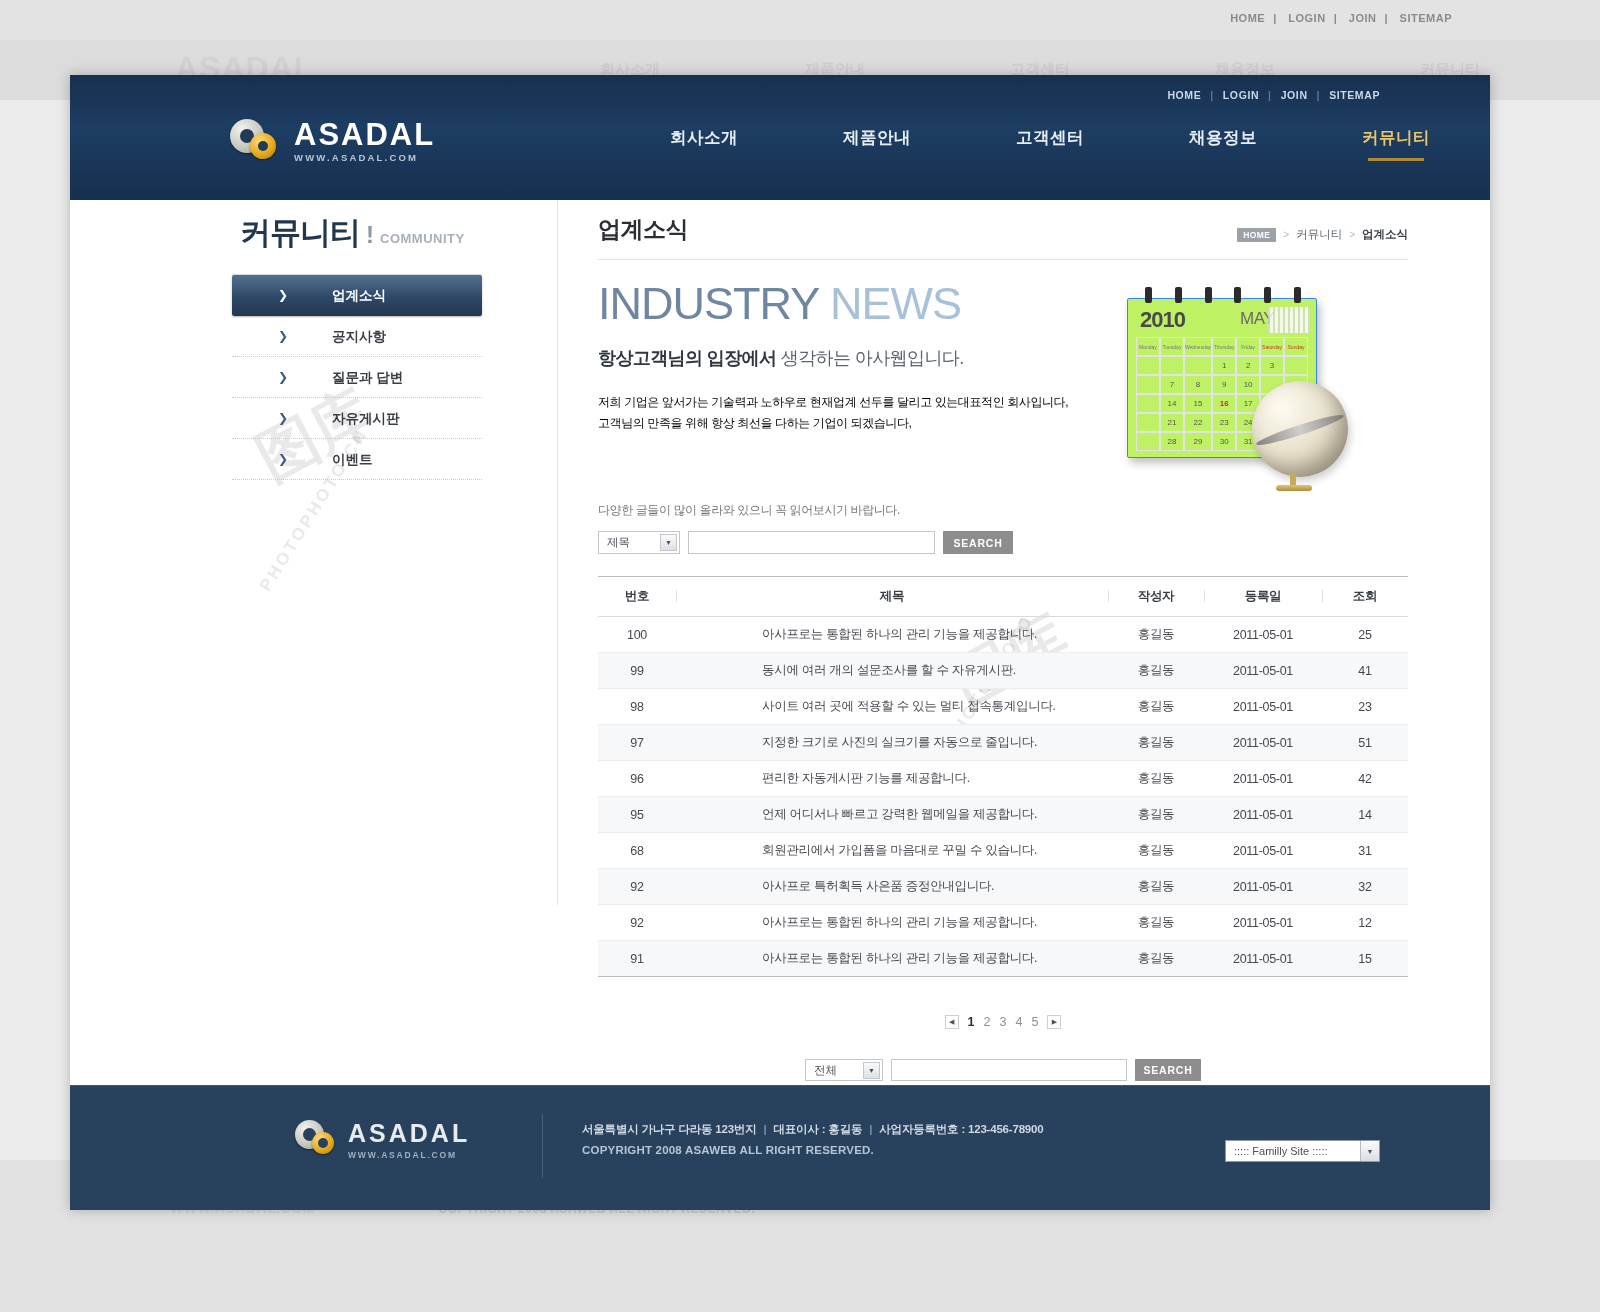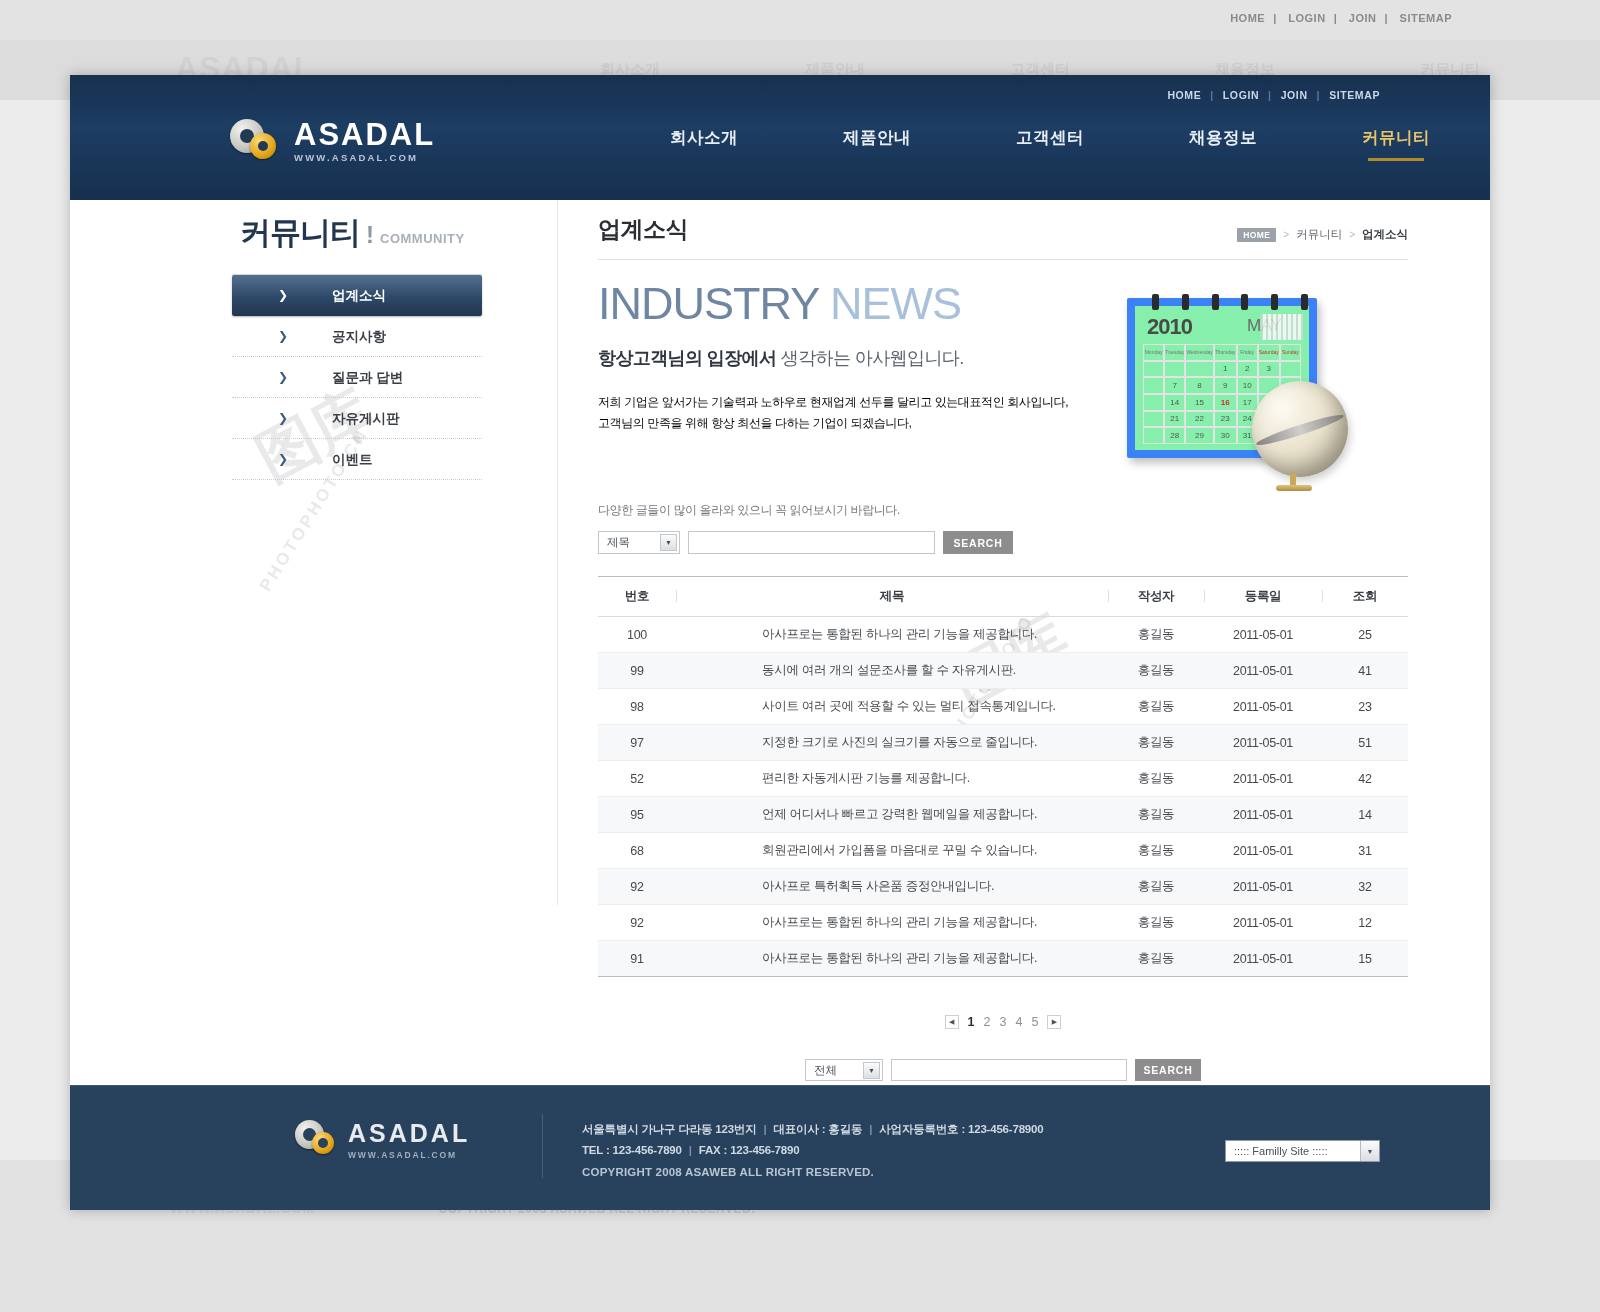--- a/index.html
+++ b/index.html
@@ -210,21 +210,21 @@
     margin-top:22px; font-size:12px; line-height:1.75;
     color:#000000; letter-spacing:-.4px;
   }
 
   
   .hero-art {
     position:absolute; right:66px; top:2px; width:215px; height:195px;
   }
   .cal {
     position:absolute; left:0; top:18px; width:190px; height:160px;
-    background:#86efac; border:8px solid #3b82f6; border-radius:2px;
+    background:#bef264; border:1px solid #3b82f6; border-radius:2px;
     box-shadow:3px 5px 9px rgba(0,0,0,.25);
   }
   .cal-rings {
     position:absolute; left:6px; top:-12px; width:178px; height:14px;
     display:flex; justify-content:space-around;
   }
   .cal-rings i {
     display:block; width:7px; height:16px; background:#2b2b2b;
     border-radius:2px;
   }
@@ -673,21 +673,21 @@
             <td class="c-hit">23</td>
           </tr>
           <tr>
             <td class="c-no">97</td>
             <td class="c-title">지정한 크기로 사진의 실크기를 자동으로 줄입니다.</td>
             <td class="c-writer">홍길동</td>
             <td class="c-date">2011-05-01</td>
             <td class="c-hit">51</td>
           </tr>
           <tr>
-            <td class="c-no">52</td>
+            <td class="c-no">96</td>
             <td class="c-title">편리한 자동게시판 기능를 제공합니다.</td>
             <td class="c-writer">홍길동</td>
             <td class="c-date">2011-05-01</td>
             <td class="c-hit">42</td>
           </tr>
           <tr>
             <td class="c-no">95</td>
             <td class="c-title">언제 어디서나 빠르고 강력한 웹메일을 제공합니다.</td>
             <td class="c-writer">홍길동</td>
             <td class="c-date">2011-05-01</td>
@@ -755,23 +755,20 @@
       <div>
         <div class="f-name">ASADAL</div>
         <div class="f-url">WWW.ASADAL.COM</div>
       </div>
     </div>
     <div class="f-divider"></div>
     <div class="f-info">
       <div>
         <span>서울특별시 가나구 다라동 123번지</span><span class="sep">|</span><span>대표이사 : 홍길동</span><span class="sep">|</span><span>사업자등록번호 : 123-456-78900</span>
       </div>
-      <div>
-        <span>TEL : 123-456-7890</span><span class="sep">|</span><span>FAX : 123-456-7890</span>
-      </div>
       <div class="f-copy">COPYRIGHT 2008 ASAWEB ALL RIGHT RESERVED.</div>
     </div>
     <div class="family">
       <span>::::: Familly Site :::::</span>
       <span class="caret">▼</span>
     </div>
   </div>
 
 </div>
 

